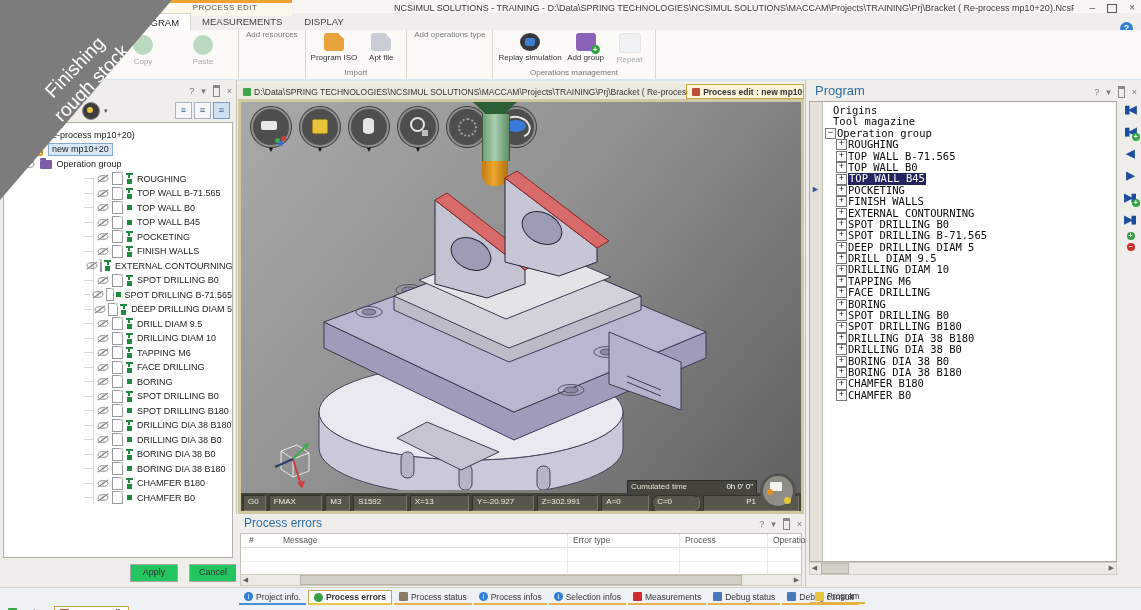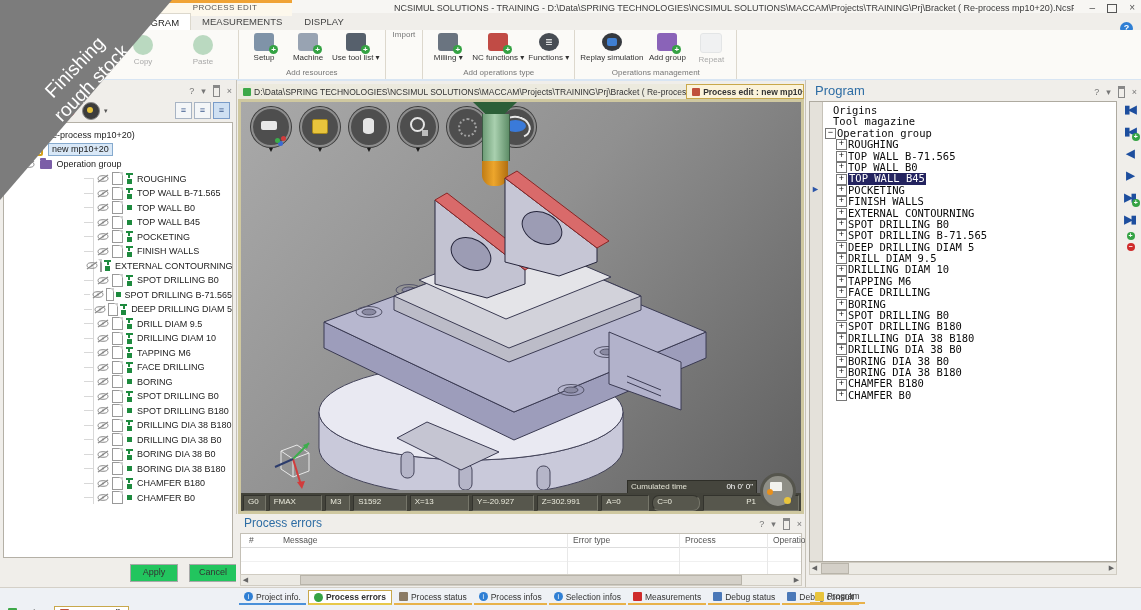--- a/index.html
+++ b/index.html
@@ -203,54 +203,36 @@
               <span>Copy</span>
             </div>
             <div class="rbtn disabled">
               <div class="paste-circle"></div>
               <span>Paste</span>
             </div>
           </div>
           <div class="rgroup-name"></div>
         </div>
         <div class="rgroup">
-          <div class="rbtns">
-            <div class="rbtn">
-              <div class="ricon setup-icon plus-badge"></div>
-              <span>Setup</span>
-            </div>
-            <div class="rbtn">
-              <div class="ricon machine-icon plus-badge"></div>
-              <span>Machine</span>
-            </div>
-            <div class="rbtn">
-              <div class="ricon tool-list-icon plus-badge"></div>
-              <span>Use tool list ▾</span>
-            </div>
-          </div>
           <div class="rgroup-name">Add resources</div>
-        </div>
-        <div class="rgroup">
-          <div class="rgroup-name">Import</div>
         </div>
         <div class="rgroup">
           <div class="rbtns">
             <div class="rbtn">
-              <div class="ricon milling-icon plus-badge"></div>
-              <span>Milling ▾</span>
+              <div class="ricon program-iso-icon doc-fold"></div>
+              <span>Program ISO</span>
             </div>
             <div class="rbtn">
-              <div class="ricon nc-functions-icon plus-badge"></div>
-              <span>NC functions ▾</span>
+              <div class="ricon apt-file-icon doc-fold"></div>
+              <span>Apt file</span>
             </div>
-            <div class="rbtn">
-              <div class="ricon functions-icon"></div>
-              <span>Functions ▾</span>
-            </div>
-          </div>
+          </div>
+          <div class="rgroup-name">Import</div>
+        </div>
+        <div class="rgroup">
           <div class="rgroup-name">Add operations type</div>
         </div>
         <div class="rgroup">
           <div class="rbtns">
             <div class="rbtn">
               <div class="ricon replay-simulation-icon"></div>
               <span>Replay simulation</span>
             </div>
             <div class="rbtn">
               <div class="ricon add-group-icon plus-badge"></div>

